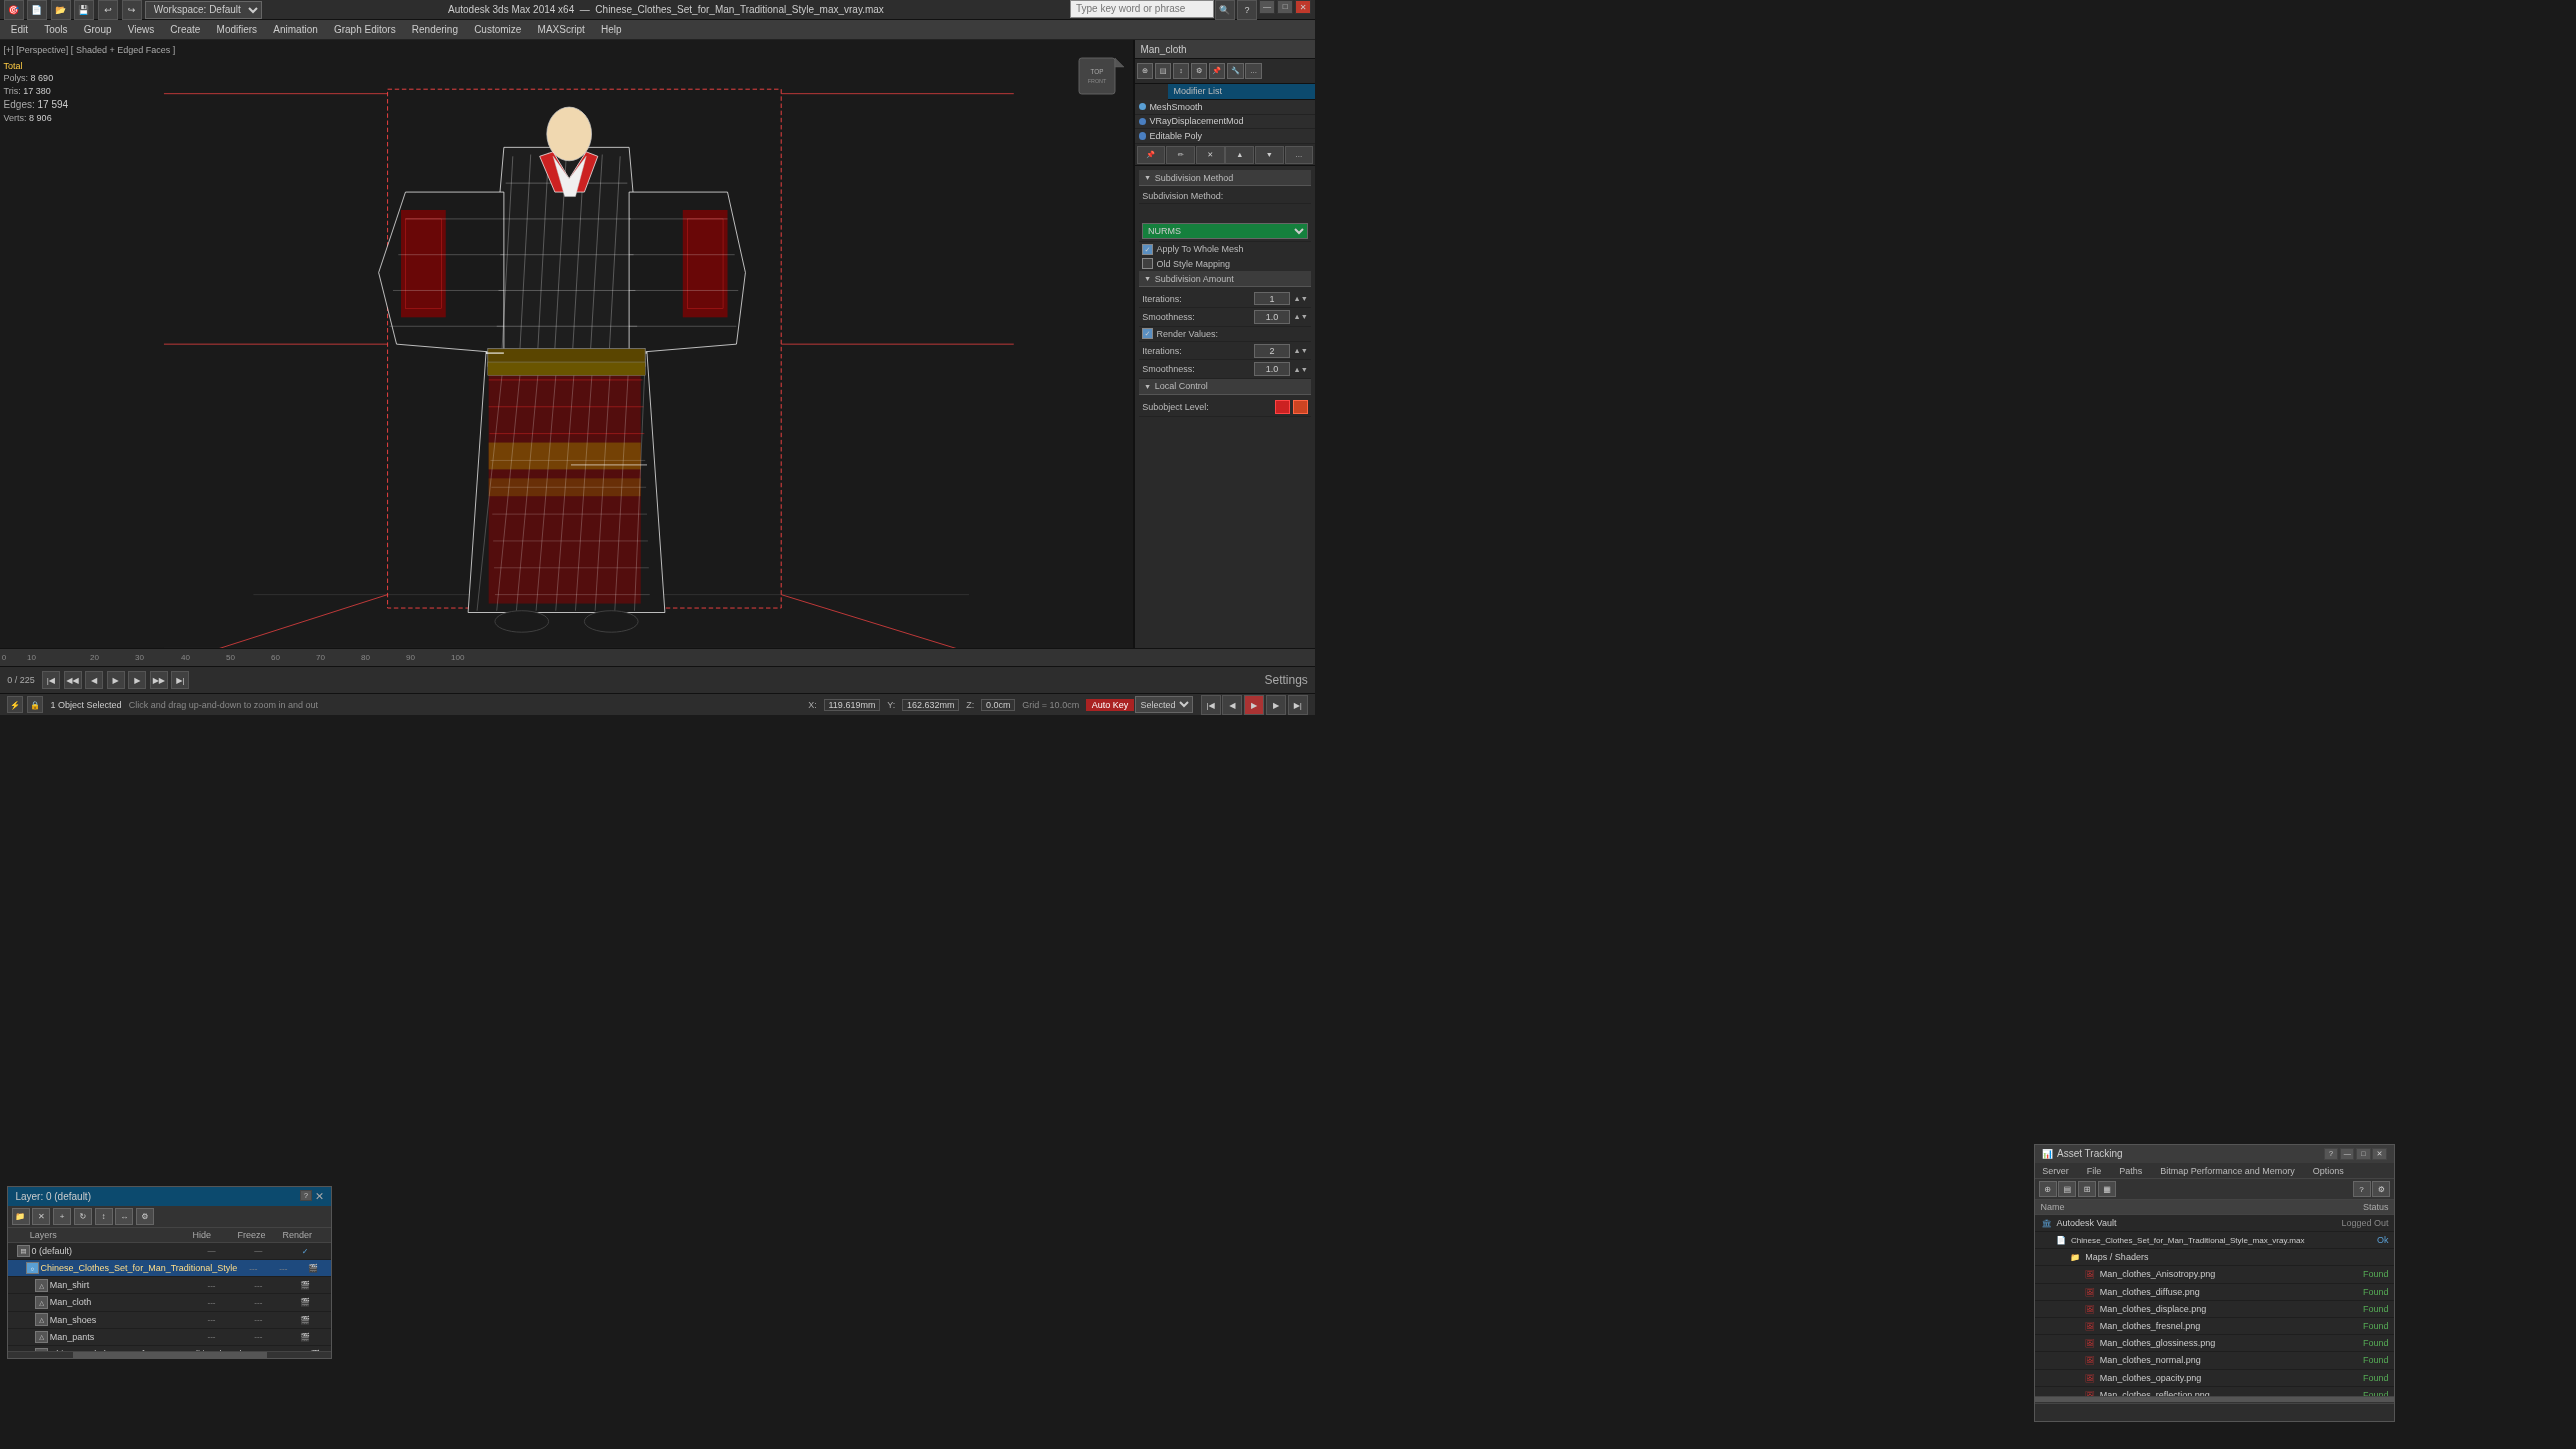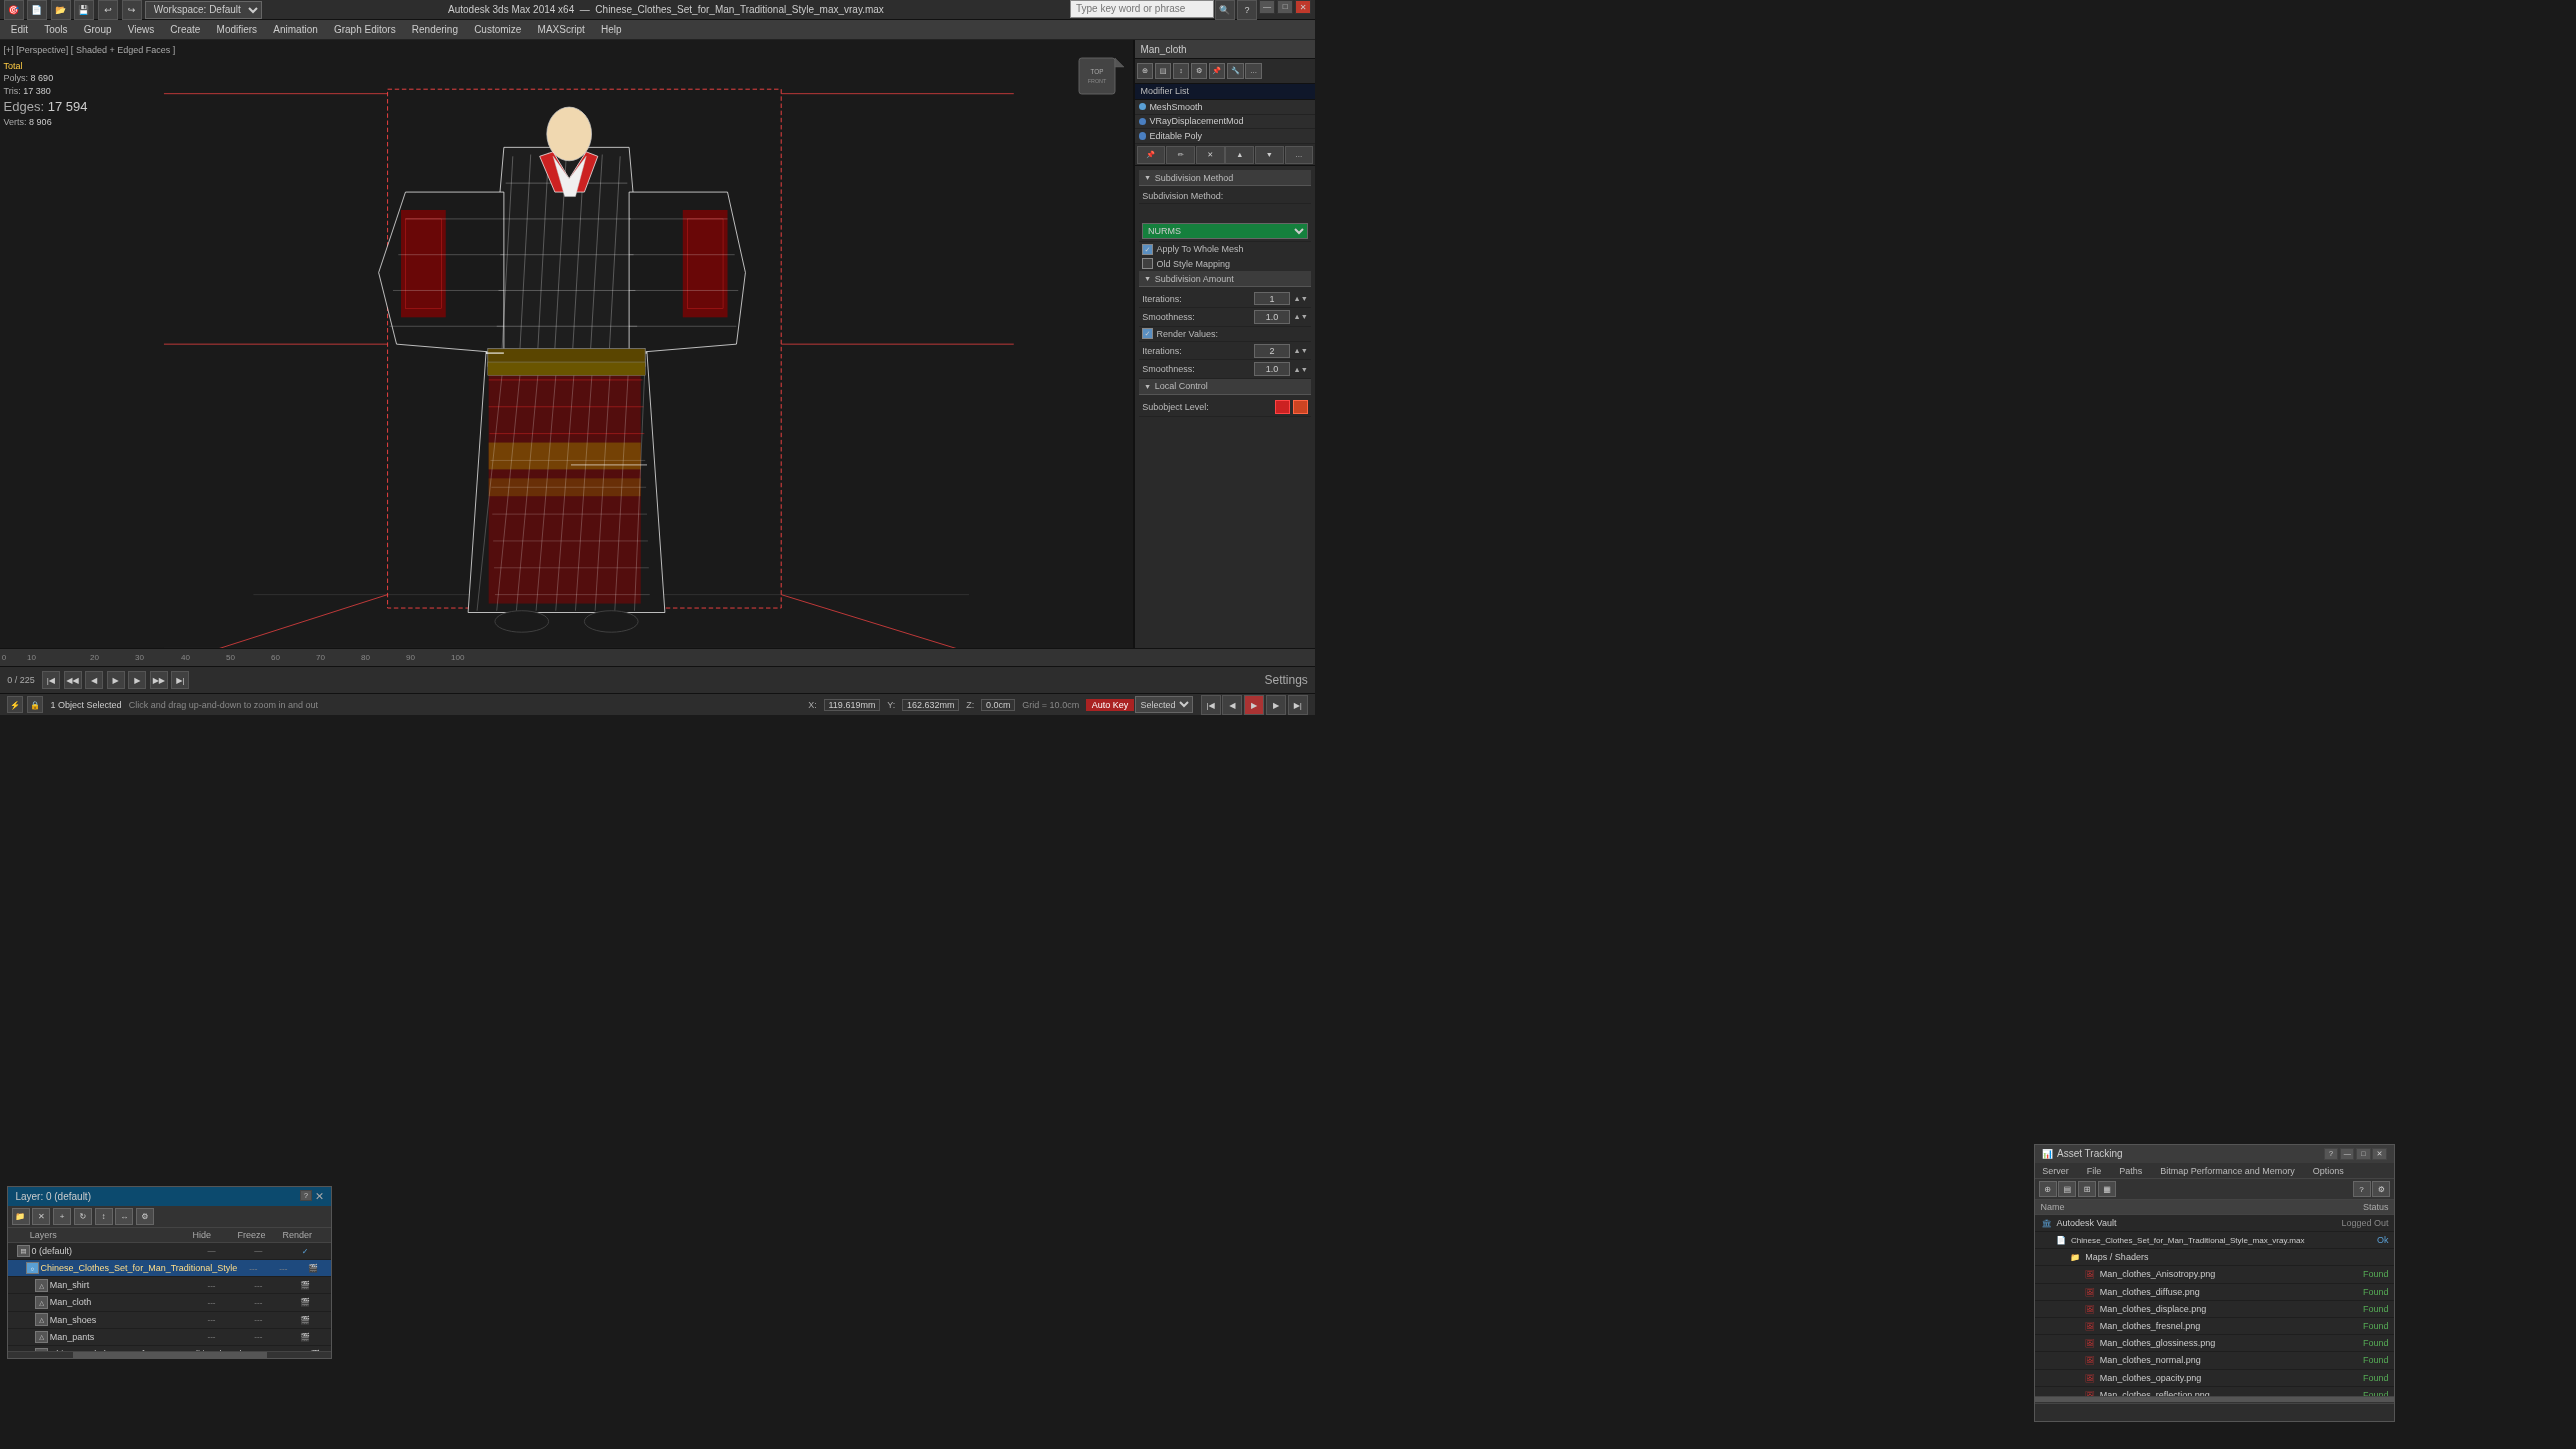--- a/index.html
+++ b/index.html
@@ -72,22 +72,22 @@
     #modifier-icons {
       display: flex; padding: 3.6px 1.8px; gap: 1.8px; background: #2a2a2a;
       border-bottom: 0.9px solid #111;
     }
     .mod-icon {
       width: 16.3px; height: 16.3px; background: #444; border: 0.9px solid #666;
       display: flex; align-items: center; justify-content: center; 
       font-size: 7.2px; color: #ccc; cursor: pointer;
     }
     #modifier-list-label {
-      padding: 2.7px 5.4px; background: #0f172a; font-size: 9px; 
-      border-bottom: 0.9px solid #111; color: #bbb;
+      padding: 2.7px 5.4px; background: #0c4a6e; font-size: 9px; 
+      border-bottom: 0.9px solid #111; color: #bbb; margin-left: 33px;
     }
     .modifier-entry {
       display: flex; align-items: center; padding: 1.8px 3.6px; 
       background: #2d2d2d; border-bottom: 0.9px solid #222; gap: 3.6px;
     }
     .modifier-entry .mod-dot {
       width: 7.2px; height: 7.2px; border-radius: 50%;
     }
     .mod-dot.blue { background: #4a7fc1; }
     .mod-dot.light-blue { background: #5a9fd4; }
@@ -305,21 +305,21 @@
 
     <div id="stats-panel">
       <div style="color:#aaa; font-size:9px; margin-bottom:3.6px;">[+] [Perspective] [ Shaded + Edged Faces ]</div>
       <div style="color:#ffcc44; font-size:9px;">Total</div>
       <div style="font-size:9px; color:#aaa;">
         Polys: <span style="color:#ccc;">8 690</span>
       </div>
       <div style="font-size:9px; color:#aaa;">
         Tris: <span style="color:#ccc;">17 380</span>
       </div>
-      <div style="font-size:13px; color:#aaa;">
+      <div style="font-size:10px; color:#aaa;">
         Edges: <span style="color:#ccc;">17 594</span>
       </div>
       <div style="font-size:9px; color:#aaa;">
         Verts: <span style="color:#ccc;">8 906</span>
       </div>
     </div>
 
     <div id="nav-cube">
       <svg width="54" height="54" viewBox="0 0 60 60" style="font-size:11px">
         <rect x="10" y="10" width="40" height="40" fill="#444" stroke="#666" stroke-width="1" rx="3"></rect>

